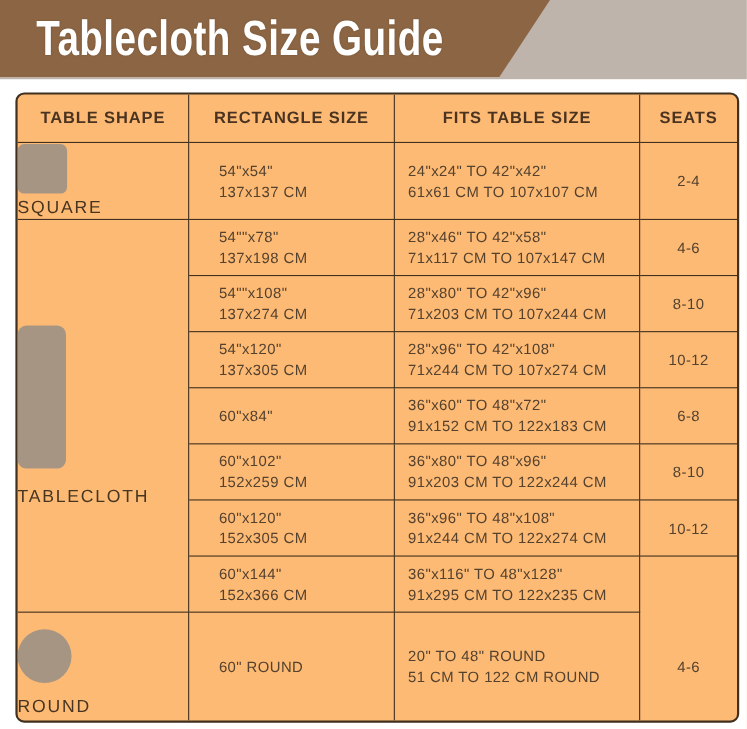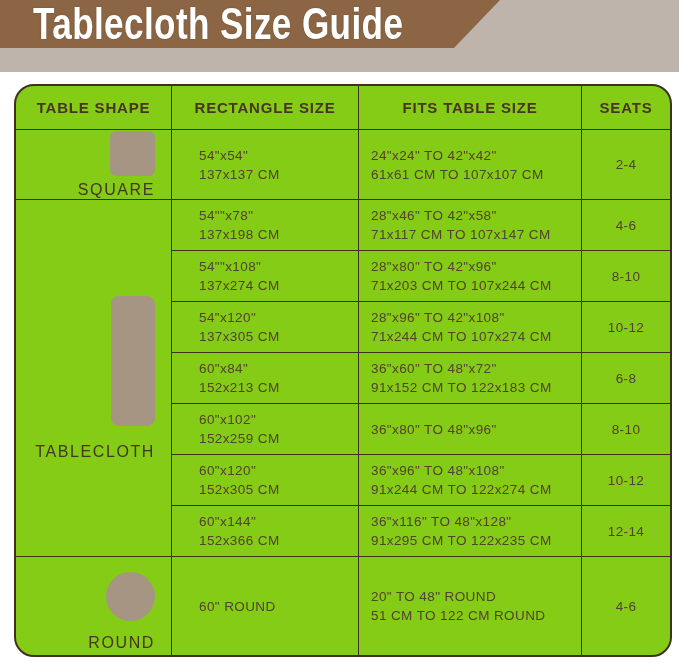--- a/index.html
+++ b/index.html
@@ -14,21 +14,21 @@
   
   .top-band {
     position: absolute; left: 0; top: 0;
     width: 679px; height: 72px;
     background: #BEB4AC;
   }
 
   
   .banner {
     position: absolute; left: 0; top: 0;
-    width: 500px; height: 48px;
+    width: 500px; height: 70px;
     background: #8C6644;
     clip-path: polygon(0 0, 100% 0, calc(100% - 46px) 100%, 0 100%);
     display: flex; align-items: center;
     padding-left: 33px; box-sizing: border-box;
   }
   .banner-title {
     color: #ffffff;
     font-size: 45px;
     font-weight: bold;
     white-space: nowrap;
@@ -40,22 +40,22 @@
 
   
   .size-table {
     position: absolute; left: 14px; top: 84px;
     width: 658px; height: 573px;
     box-sizing: border-box;
     display: grid;
     grid-template-columns: 156px 187px 223px 88px;
     grid-template-rows: 44px 70px repeat(7, 51px) 98px;
     border: 2px solid #40301F;
-    border-radius: 20px;
-    background: #84cc16;
+    border-radius: 8px;
+    background: #fdba74;
     overflow: hidden;
   }
   .cell {
     box-sizing: border-box;
     border-right: 1px solid #40301F;
     border-bottom: 1px solid #40301F;
   }
   .no-br { border-right: none; }
   .no-bb { border-bottom: none; }
 
@@ -70,21 +70,21 @@
     color: #54412E;
   }
   .cloth { padding-left: 27px; }
   .fits  { padding-left: 12px; }
   .seats {
     display: flex; align-items: center; justify-content: center;
     font-size: 13.5px; letter-spacing: 0.4px; color: #54412E;
   }
 
   .shape-cell {
-    display: flex; flex-direction: column; align-items: flex-end; justify-content: center;
+    display: flex; flex-direction: column; align-items: flex-start; justify-content: center;
     box-sizing: border-box; padding-right: 16px;
   }
   .shape-label {
     font-size: 16px; letter-spacing: 1.6px; color: #473521;
   }
   .icon-square { width: 45px; height: 45px; background: #A79584; border-radius: 6px; }
   .icon-rect   { width: 44px; height: 130px; background: #A79584; border-radius: 8px; }
   .icon-circle { width: 49px; height: 49px; background: #A79584; border-radius: 50%; }
   .m-sq  { margin-top: 5px; }
   .m-rc  { margin-top: 17px; }
@@ -155,34 +155,34 @@
     <div>137x305 CM</div>
   </div>
   <div class="cell fits" style="grid-row:5;grid-column:3">
     <div>28"x96" TO 42"x108"</div>
     <div>71x244 CM TO 107x274 CM</div>
   </div>
   <div class="cell seats no-br" style="grid-row:5;grid-column:4">10-12</div>
 
   <div class="cell cloth" style="grid-row:6;grid-column:2">
     <div>60"x84"</div>
-    <div>152x213 CM</div>
   </div>
   <div class="cell fits" style="grid-row:6;grid-column:3">
     <div>36"x60" TO 48"x72"</div>
     <div>91x152 CM TO 122x183 CM</div>
   </div>
   <div class="cell seats no-br" style="grid-row:6;grid-column:4">6-8</div>
 
   <div class="cell cloth" style="grid-row:7;grid-column:2">
     <div>60"x102"</div>
     <div>152x259 CM</div>
   </div>
   <div class="cell fits" style="grid-row:7;grid-column:3">
     <div>36"x80" TO 48"x96"</div>
+    <div>91x203 CM TO 122x244 CM</div>
   </div>
   <div class="cell seats no-br" style="grid-row:7;grid-column:4">8-10</div>
 
   <div class="cell cloth" style="grid-row:8;grid-column:2">
     <div>60"x120"</div>
     <div>152x305 CM</div>
   </div>
   <div class="cell fits" style="grid-row:8;grid-column:3">
     <div>36"x96" TO 48"x108"</div>
     <div>91x244 CM TO 122x274 CM</div>
@@ -190,21 +190,20 @@
   <div class="cell seats no-br" style="grid-row:8;grid-column:4">10-12</div>
 
   <div class="cell cloth" style="grid-row:9;grid-column:2">
     <div>60"x144"</div>
     <div>152x366 CM</div>
   </div>
   <div class="cell fits" style="grid-row:9;grid-column:3">
     <div>36"x116" TO 48"x128"</div>
     <div>91x295 CM TO 122x235 CM</div>
   </div>
-  <div class="cell seats no-br" style="grid-row:9;grid-column:4">12-14</div>
 
   <div class="cell cloth no-bb" style="grid-row:10;grid-column:2">
     <div>60" ROUND</div>
   </div>
   <div class="cell fits no-bb" style="grid-row:10;grid-column:3">
     <div>20" TO 48" ROUND</div>
     <div>51 CM TO 122 CM ROUND</div>
   </div>
   <div class="cell seats no-br no-bb" style="grid-row:10;grid-column:4">4-6</div>
 

